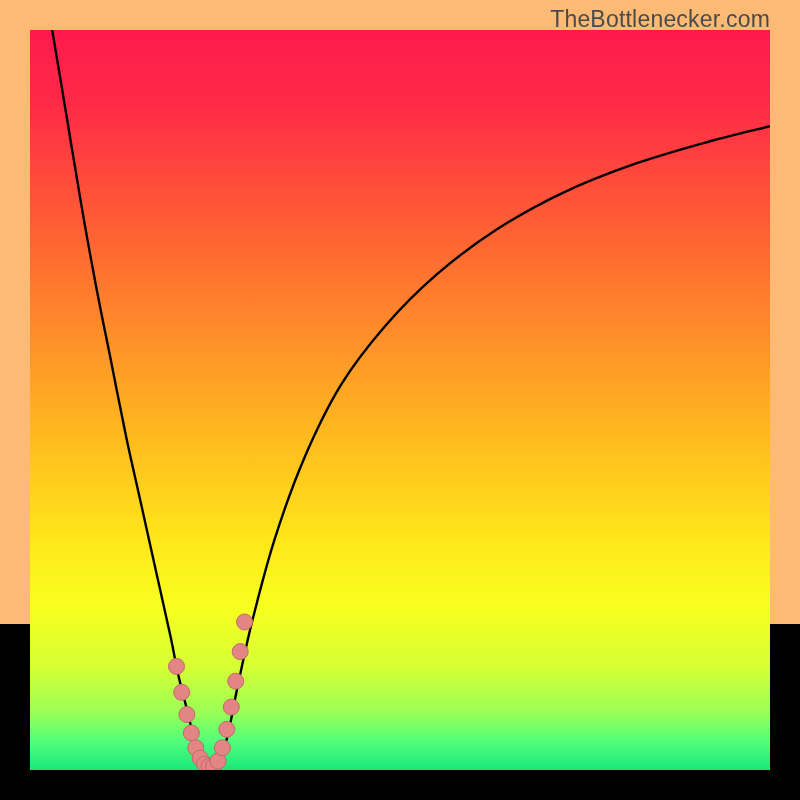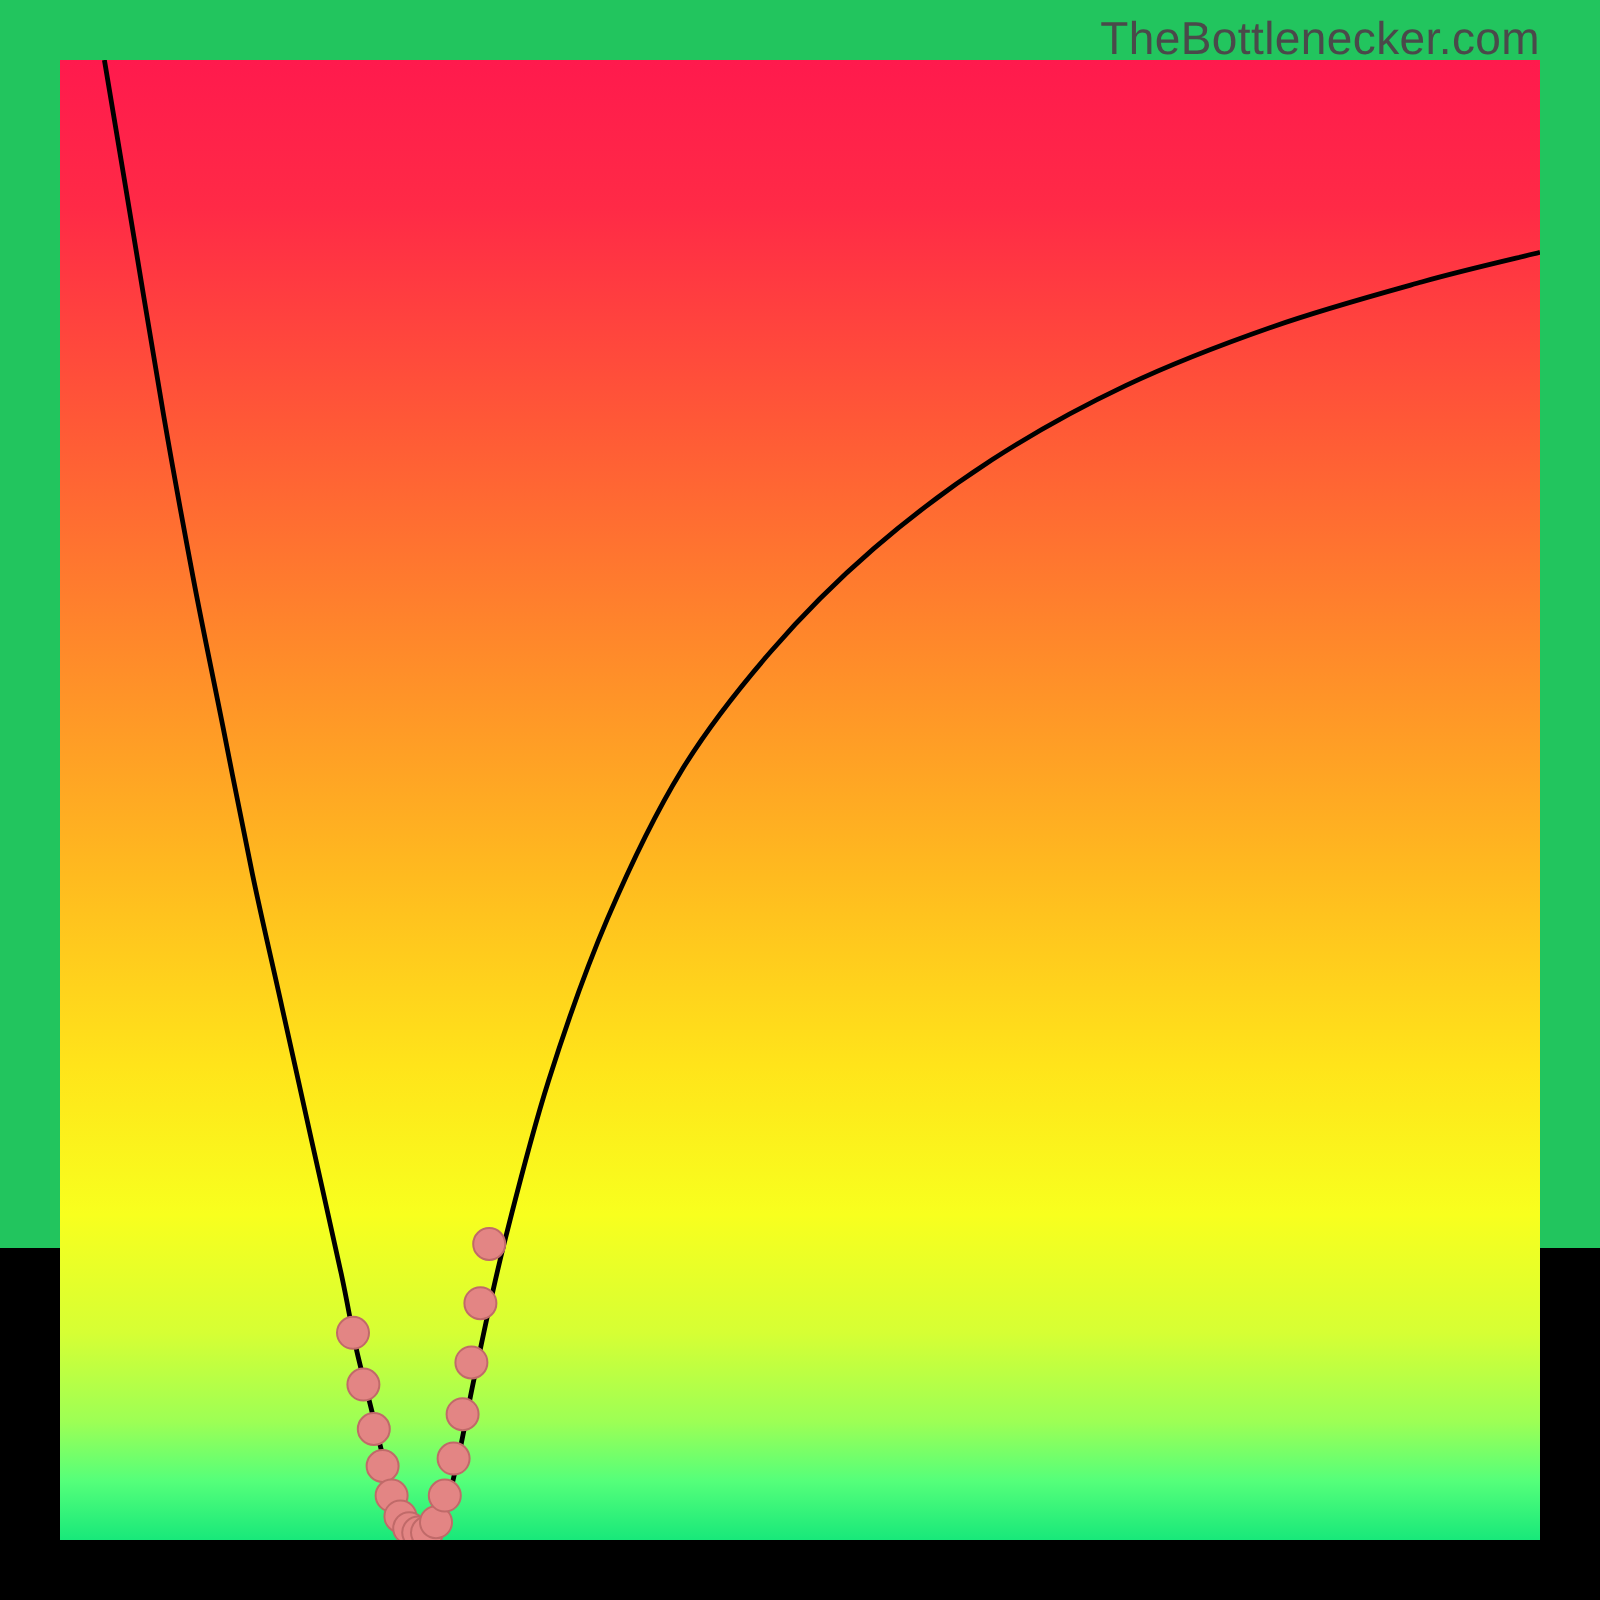--- a/index.html
+++ b/index.html
@@ -8,21 +8,21 @@
     width: 800px;
     height: 800px;
     overflow: hidden;
     background: #000;
     font-family: Arial, Helvetica, sans-serif;
   }
   .frame {
     position: absolute;
     left: 0; top: 0;
     width: 800px; height: 624px;
-    background: #22c55e;
+    background: #fdba74;
   }
   .plot-area {
     position: absolute;
     left: 30px; top: 30px;
     width: 740px; height: 740px;
     overflow: hidden;
   }
   .gradient-bg {
     position: absolute;
     left: 0; top: 0; right: 0; bottom: 0;

